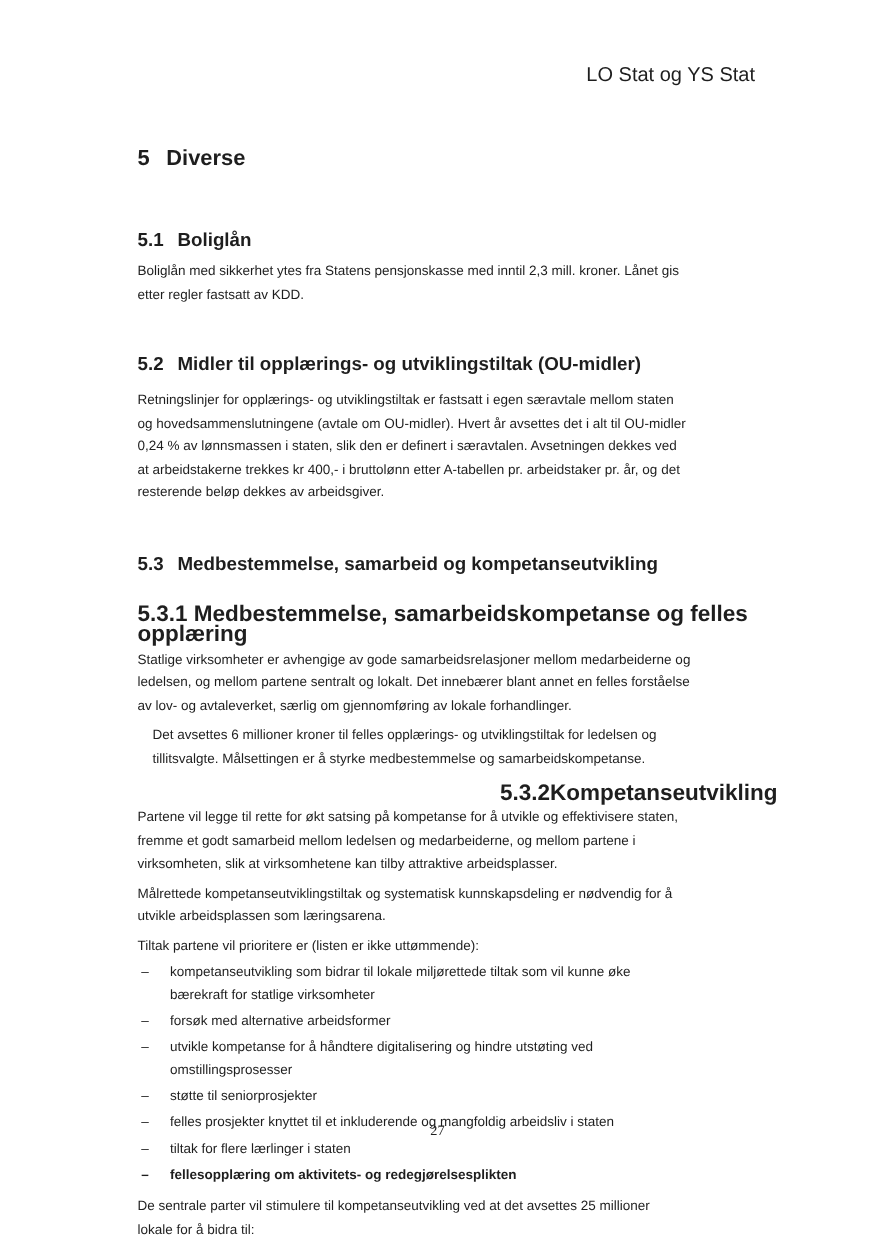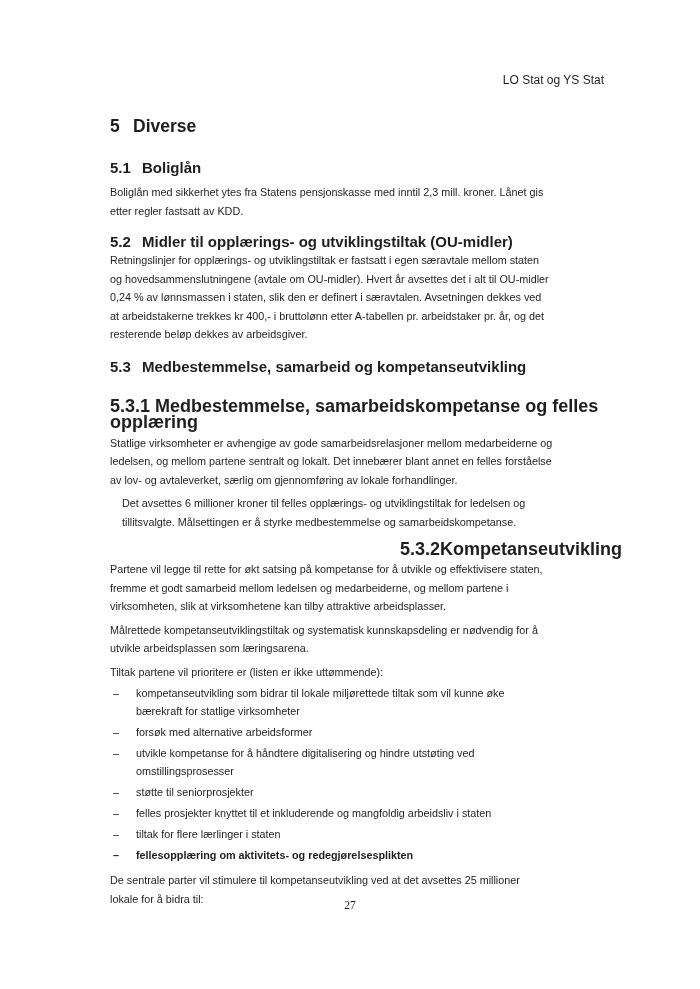--- a/index.html
+++ b/index.html
@@ -5,38 +5,38 @@
   html, body { margin: 0; padding: 0; }
   body {
     width: 700px; height: 989px;
     background: #ffffff;
     font-family: "Liberation Sans", sans-serif;
     color: #1e1e1e;
     position: relative;
     overflow: hidden;
   }
   .page-header {
-    position: absolute; top: 73px; left: 98px; width: 506px;
-    text-align: right; font-size: 12px; line-height: 14px;
+    position: absolute; top: 54px; left: 98px; width: 506px;
+    text-align: right; font-size: 16px; line-height: 14px;
   }
   .content {
     position: absolute; top: 116px; left: 110px; width: 512px;
   }
   .h1 { margin: 0; font-size: 17.5px; line-height: 20px; font-weight: bold; }
   .h1 .num { display: inline-block; min-width: 23px; }
   .h2 { margin: 0; font-size: 15px; line-height: 18px; font-weight: bold; }
-  .h2 .num { display: inline-block; min-width: 32px; }
+  .h2 .num { display: inline-block; min-width: 32px; margin-top: 25px; }
   .h3 { margin: 0; font-size: 18px; line-height: 16px; font-weight: bold; }
   .h3 .num { display: inline-block; min-width: 45px; }
   .p { margin: 0; font-size: 10.8px; line-height: 18.5px; font-weight: normal; }
   .line { display: block; white-space: nowrap; }
   #h-51  { margin-top: 23px; }
   #p-51  { margin-top: 6px; }
   #h-52  { margin-top: 13px; }
-  #p-52  { margin-top: 0; }
+  #p-52  { margin-top: 10px; }
   #h-53  { margin-top: 14px; }
   #h-531 { margin-top: 22px; }
   #p-531a{ margin-top: 4px; }
   #p-531b{ margin-top: 5px; margin-left: 12px; }
   #h-532 { margin-top: 10px; text-align: right; }
   #p-532a{ margin-top: 3px; }
   #p-532b{ margin-top: 5px; }
   #p-intro{ margin-top: 5px; }
   ul.bullets { margin: 3px 0 0 0; padding: 0; list-style: none; }
   li.bullet { display: flex; margin-top: 3px; font-size: 10.8px; line-height: 18px; }

